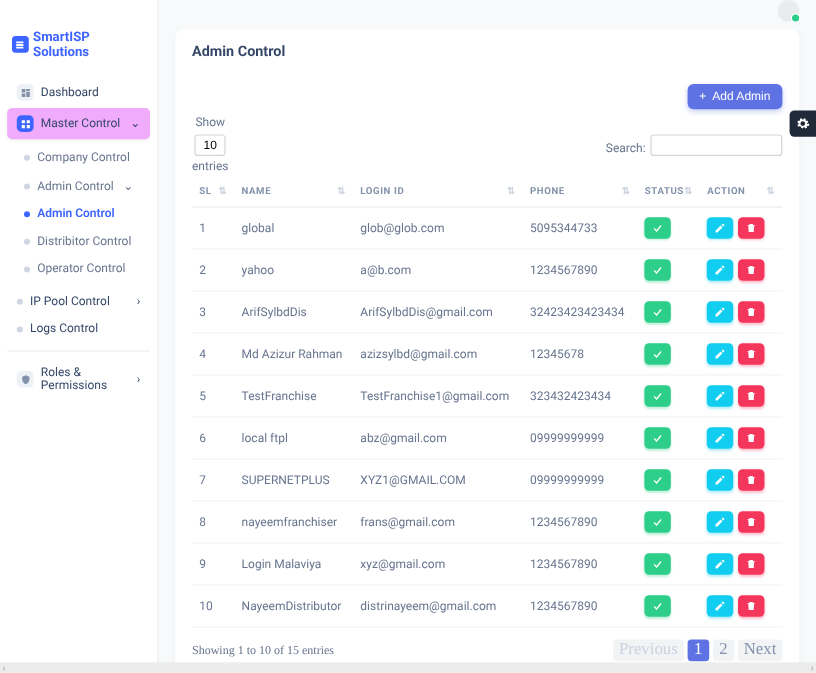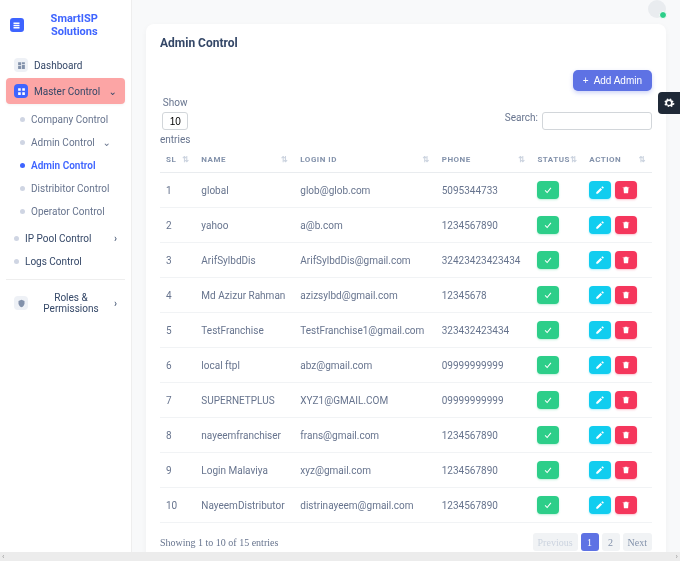--- a/index.html
+++ b/index.html
@@ -13,40 +13,39 @@
     overflow: hidden;
     position: relative;
   }
   .layout { display: flex; height: 100%; }
   
   .sidebar {
     width: 132px;
     background: #fff;
     border-right: 1px solid #eee;
     display: flex; flex-direction: column;
-    padding-top: 8px;
-    text-align: center;
+    padding-top: 20px;
   }
   .brand {
     display: flex; align-items: center; gap: 4px;
     padding: 4px 10px 10px 10px;
     color: #3e64ff; font-weight: 700; font-size: 11px;
   }
   .brand-icon { width:14px; height:14px; background:#3e64ff; border-radius:3px; display:inline-flex; align-items:center; justify-content:center;}
   .brand-icon svg { width:9px; height:9px; fill:#fff;}
   .nav { list-style: none; padding: 4px 6px; }
   .nav li {
     display: flex; align-items: center; gap: 6px;
     padding: 6px 8px; border-radius: 4px;
     font-size: 10px; color: #67748e; cursor: pointer;
     position: relative;
   }
   .nav li .chev { margin-left:auto; }
   .nav li.section { color:#344767; }
-  .nav li.active { background:#fca5a5; color:#344767; box-shadow:0 1px 3px rgba(0,0,0,.05);}
+  .nav li.active { background:#f0abfc; color:#344767; box-shadow:0 1px 3px rgba(0,0,0,.05);}
   .nav li .bullet { width:5px; height:5px; border-radius:50%; background:#cfd5e3; flex:0 0 5px;}
   .nav li.current { color:#3e64ff; font-weight:600; }
   .nav li.current .bullet{ background:#3e64ff;}
   .nav .ico { width:14px; height:14px; border-radius:4px; background:#eef1f6; display:flex; align-items:center; justify-content:center; flex:0 0 14px;}
   .nav .ico svg { width:9px; height:9px; fill:#8392ab;}
   .nav li.active .ico{ background:#3e64ff;}
   .nav li.active .ico svg{ fill:#fff;}
   .subnav { list-style:none; padding-left:6px;}
   hr.sep { border:none; border-top:1px solid #eee; margin:6px 0;}
   
@@ -63,21 +62,21 @@
   .card h2 { font-size:12px; color:#344767; font-weight:700; margin-bottom:20px;}
   .toolbar { display:flex; justify-content:flex-end; margin-bottom:6px;}
   .btn-primary {
     background:#5e72e4; color:#fff; border:none; border-radius:5px;
     padding:5px 10px; font-size:10px; display:flex; align-items:center; gap:5px; cursor:pointer;
     box-shadow:0 2px 4px rgba(94,114,228,.3);
   }
   .controls { display:flex; align-items:center; justify-content:space-between; font-size:10px; margin-bottom:2px;}
   .controls .show { display:flex; align-items:center; gap:4px;flex-direction:column;}
   .controls input.len { width:26px; height:18px; border:1px solid #d2d6da; border-radius:3px; text-align:center; font-size:10px;}
-  .controls .search { display:flex; align-items:flex-start; gap:4px;margin-left:23px;}
+  .controls .search { display:flex; align-items:flex-end; gap:4px;margin-left:23px;}
   .controls input.s { width:110px; height:18px; border:1px solid #d2d6da; border-radius:3px; padding:0 4px; font-size:10px;}
   table { width:100%; border-collapse:collapse; font-size:10px;}
   thead th {
     text-align:left; font-size:8px; letter-spacing:.5px; color:#8392ab;
     text-transform:uppercase; font-weight:700; padding:8px 6px; border-bottom:1px solid #e9ecef;
     position:relative;
   }
   thead th .sort{ float:right; color:#cbd3df; font-size:8px;}
   tbody td { padding:8px 6px; border-bottom:1px solid #f1f3f5; color:#67748e;}
   .status-btn{
@@ -90,21 +89,21 @@
   .act .a{
     width:22px; height:18px; border-radius:4px; display:inline-flex; align-items:center; justify-content:center; cursor:pointer;
   }
   .act .edit{ background:#11cdef; box-shadow:0 1px 2px rgba(17,205,239,.3);}
   .act .del{ background:#f5365c; box-shadow:0 1px 2px rgba(245,54,92,.3);}
   .act svg{ width:10px; height:10px; fill:#fff;}
   .table-footer{ display:flex; justify-content:space-between; align-items:center; margin-top:10px; font-size:10px;font-family:Liberation Serif, serif;}
   .pager{ display:flex; gap:3px;}
   .pager .pg{
     min-width:18px; height:18px; padding:0 5px; border-radius:3px; display:flex; align-items:center; justify-content:center;
-    background:#f1f3f5; color:#8392ab; font-size:10px; cursor:pointer;
+    background:#f1f3f5; color:#8392ab; font-size:14px; cursor:pointer;
   }
   .pager .pg.active{ background:#5e72e4; color:#fff;}
   .pager .pg.disabled{ color:#cbd3df; cursor:default;}
   .footer{ padding:8px 14px 0 14px; font-size:10px; color:#8392ab;}
   .footer a{ color:#344767; text-decoration:none; font-weight:600;}
   
   .gear-fab{
     position:absolute; right:0; top:92px; width:22px; height:22px; background:#1f2937;
     border-radius:4px 0 0 4px; display:flex; align-items:center; justify-content:center; cursor:pointer;
   }

